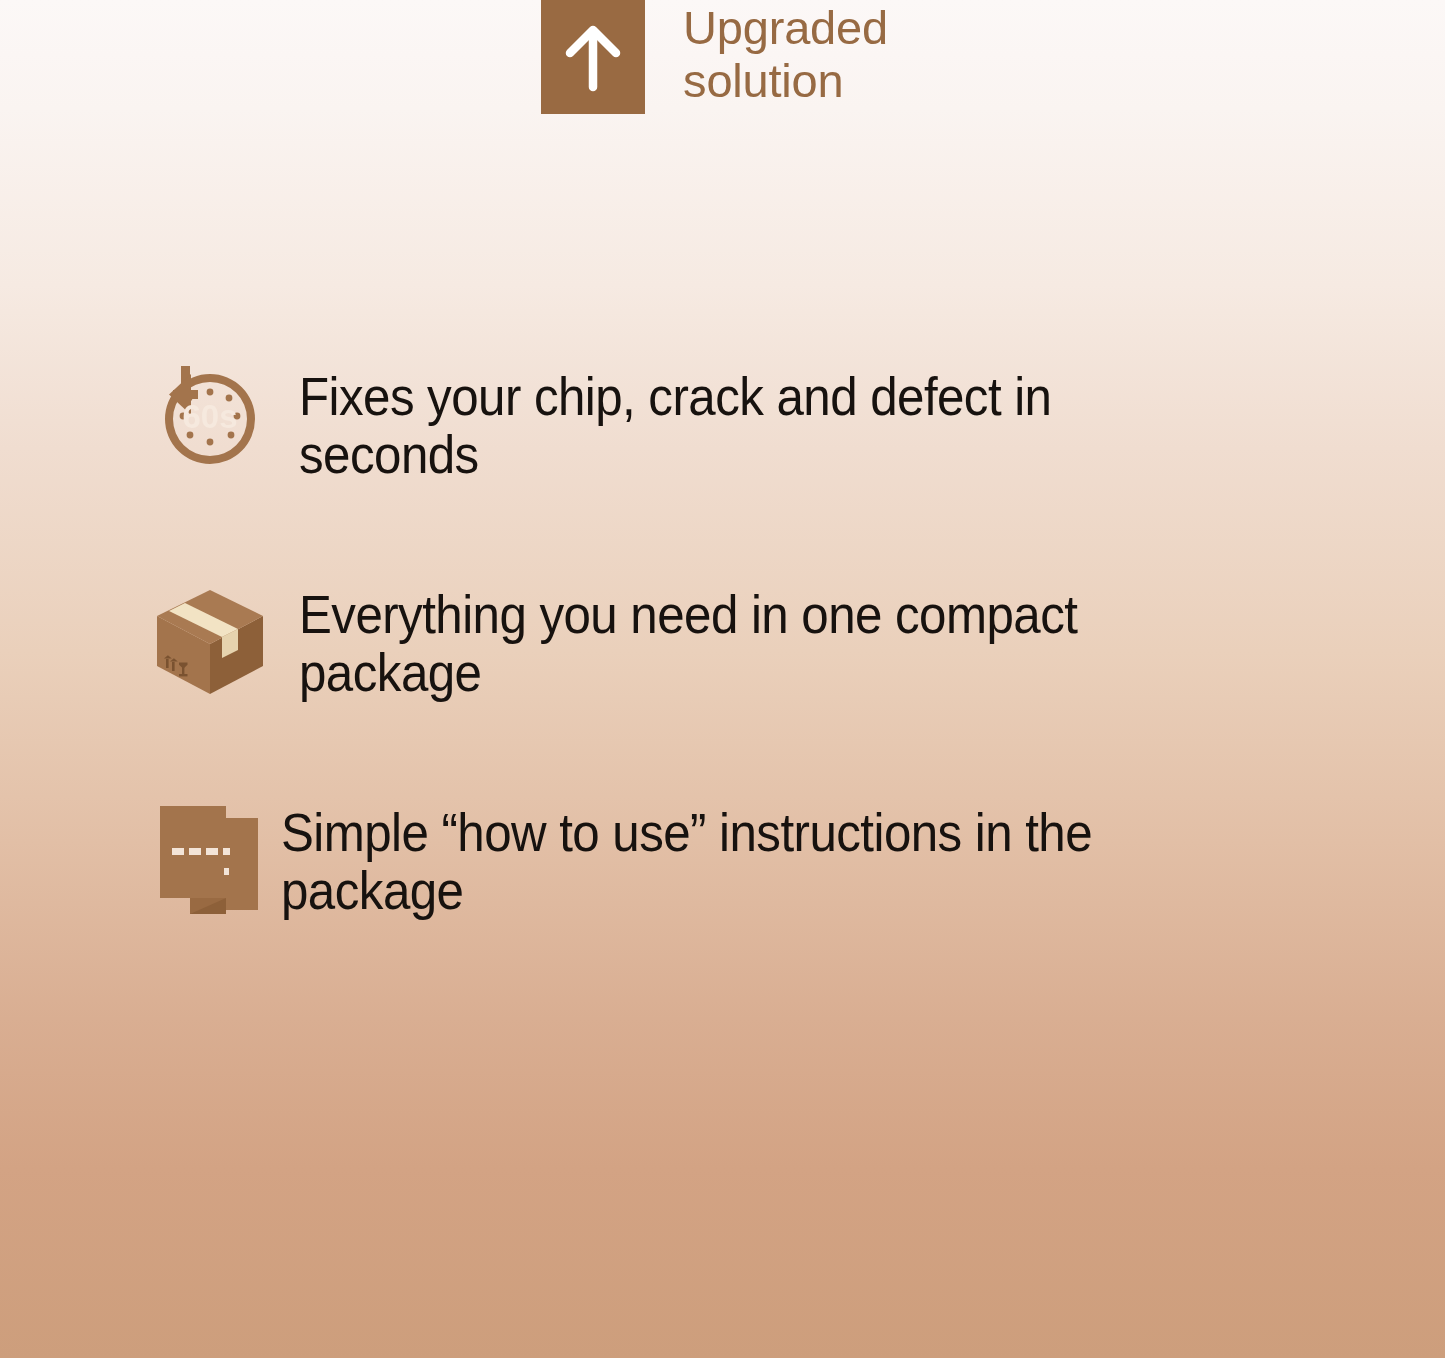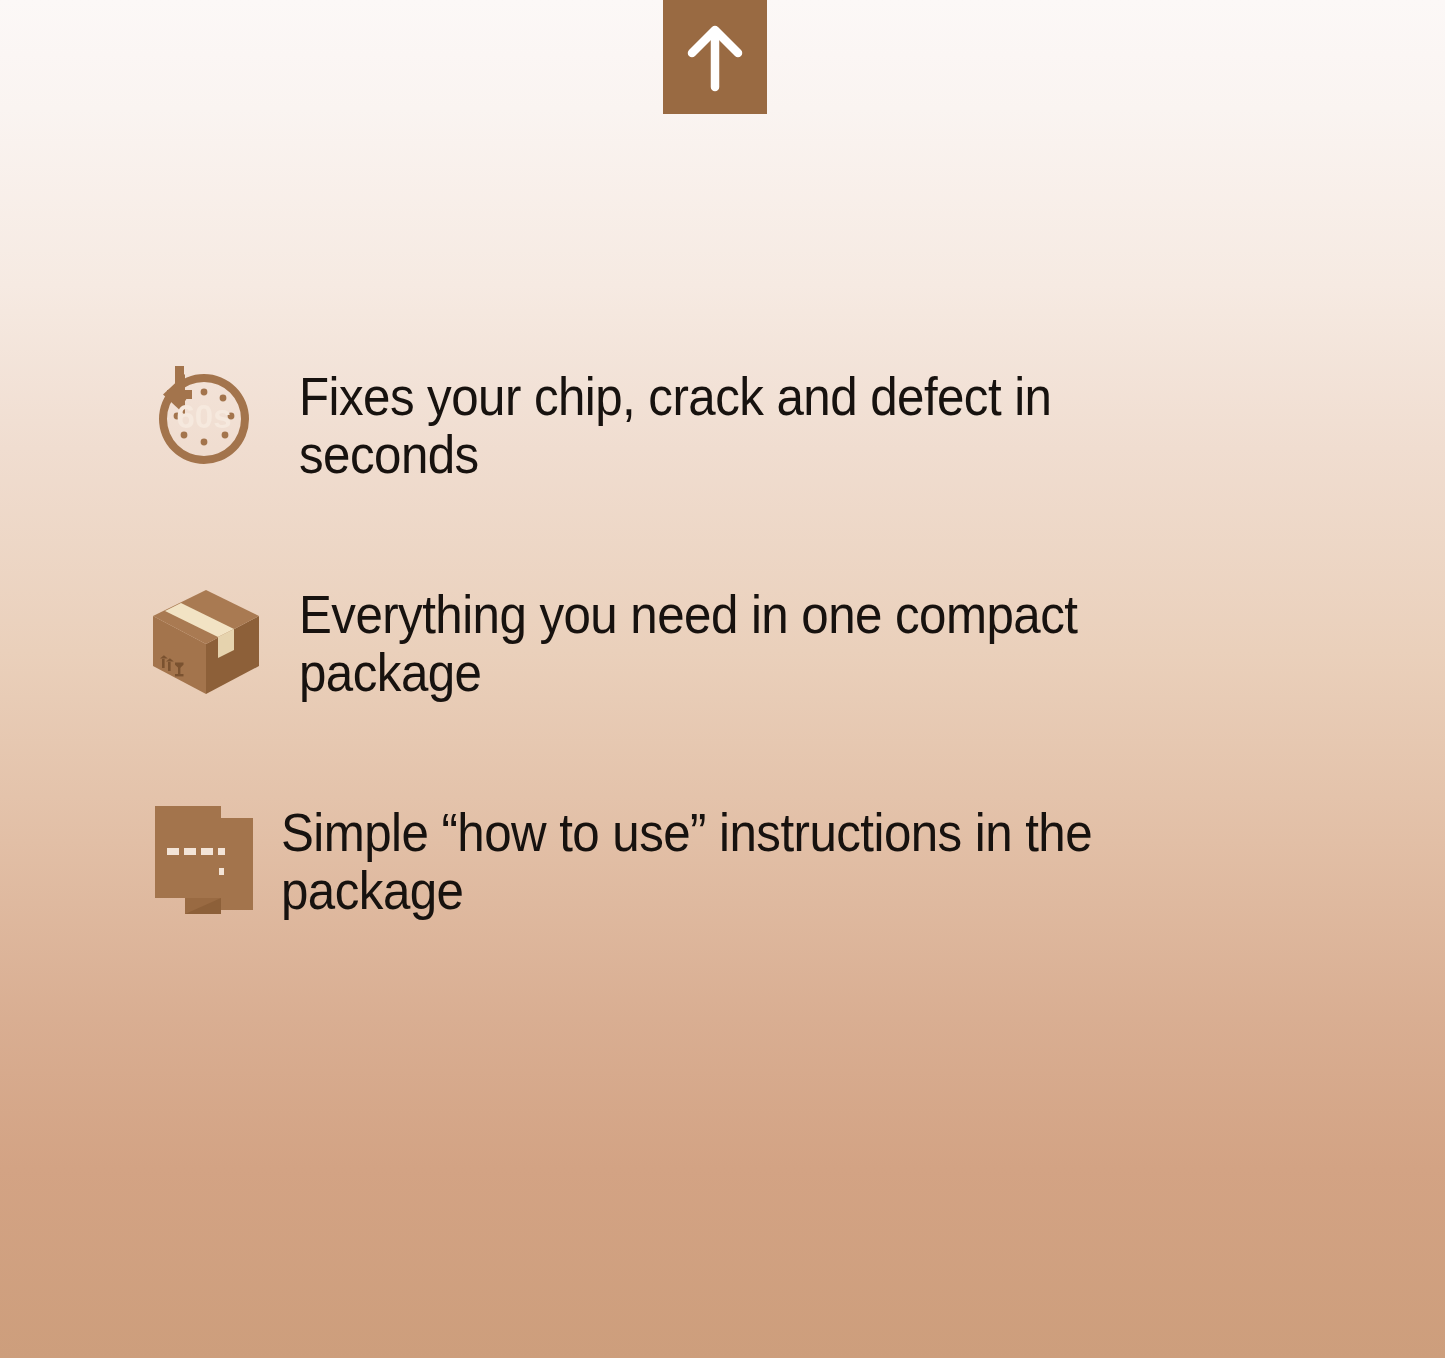--- a/index.html
+++ b/index.html
@@ -74,21 +74,21 @@
     display: flex;
     align-items: flex-start;
     height: 218px;
   }
   .feature-icon {
     width: 130px;
     flex: none;
     margin-left: 145px;
     display: flex;
     align-items: flex-start;
-    justify-content: flex-start;
+    justify-content: center;
     padding-top: 8px;
     text-decoration: underline;
   }
   .feature-icon svg { display: block; }
   .feature-text {
     color: #17120f;
     font-size: 53px;
     line-height: 1.09;
     font-weight: 400;
     letter-spacing: -0.6px;
@@ -118,20 +118,22 @@
       <span>
         <svg width="62" height="76" viewBox="0 0 62 76" aria-hidden="true">
           <g fill="none" stroke="#ffffff" stroke-width="8.5" stroke-linecap="round" stroke-linejoin="round">
             <line x1="31" y1="68" x2="31" y2="12"></line>
             <polyline points="8,34 31,11 54,34"></polyline>
           </g>
         </svg>
       </span>
     </div>
 
+    <div class="header-title">Upgraded
+solution</div>
   </div>
 </div>
 
 <div class="features">
 
   <div class="feature-row row-1">
     <div class="feature-icon">
       <span>
         <svg width="118" height="112" viewBox="0 0 118 112" aria-hidden="true">
           <g fill="#a3744c">

